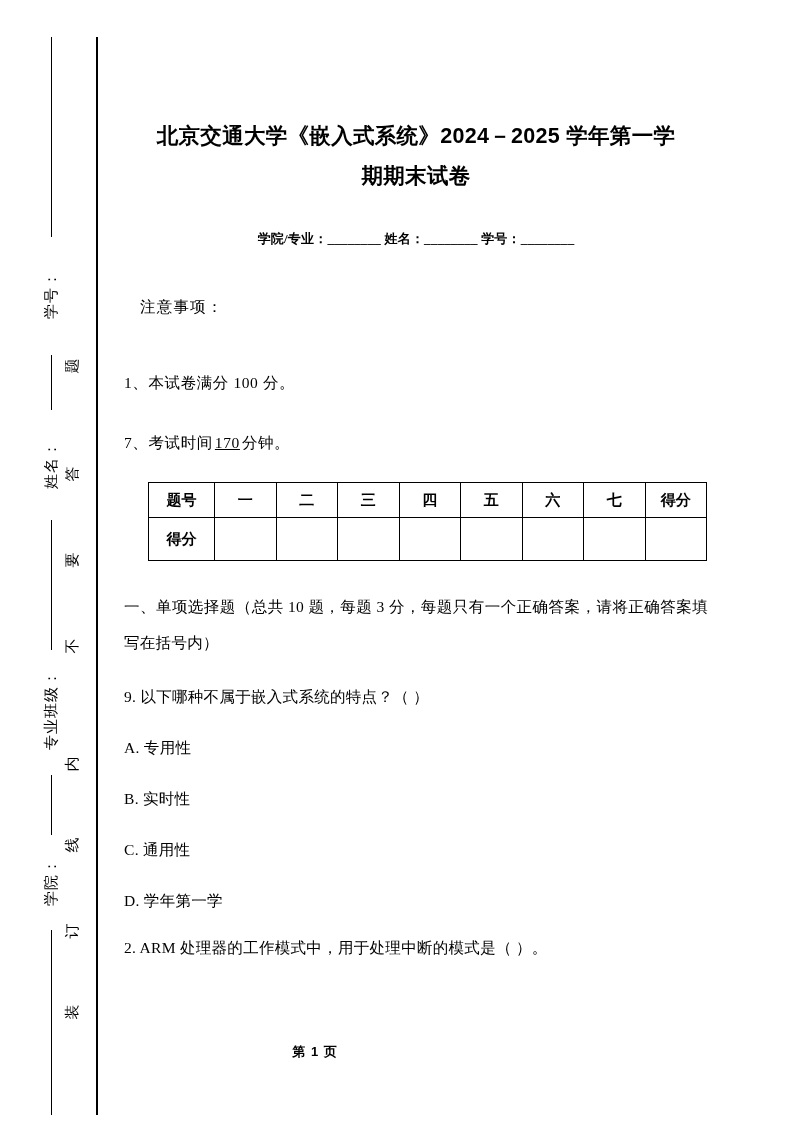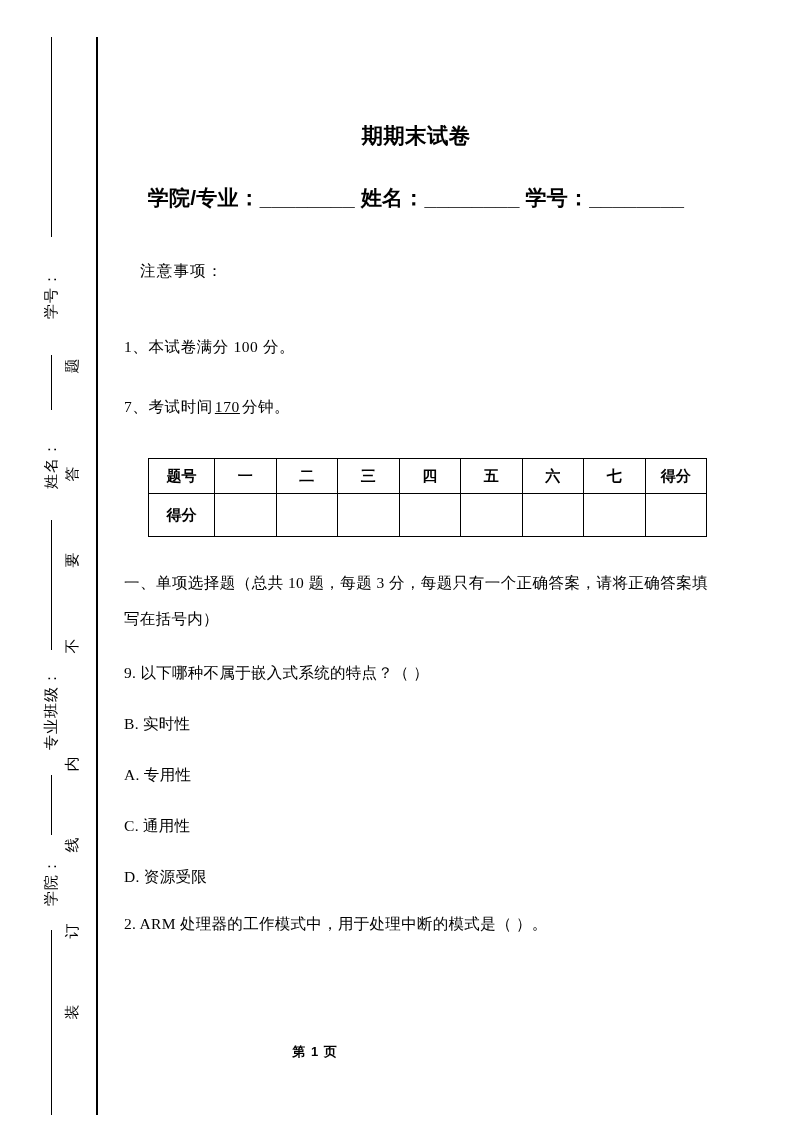--- a/index.html
+++ b/index.html
@@ -76,25 +76,25 @@
     padding-top: 116px;
     font-family: "Liberation Sans", "DejaVu Sans", sans-serif;
     font-weight: bold;
     font-size: 21.5px;
     line-height: 40px;
     text-align: center;
     letter-spacing: 0.3px;
   }
 
   .id-line {
-    margin: 0;
+    margin: 6px;
     padding-top: 28px;
-    font-family: Liberation Sans, sans-serif;
-    font-weight: bold;
-    font-size: 21px;
+    font-family: Liberation Serif, serif;
+    font-weight: bold;
+    font-size: 13px;
     text-align: center;
     letter-spacing: 0.2px;
   }
 
   .notice-head {
     margin: 16px;
     padding-top: 33px;
     font-size: 15.5px;
     letter-spacing: 1.2px;
   }
@@ -104,21 +104,21 @@
     font-size: 15.5px;
     letter-spacing: 0.6px;
   }
   .u-val {
     text-decoration: underline;
     padding: 0 2px;
   }
 
   
   .score-table {
-    margin: 40px 0 0 24px;
+    margin: 28px 0 0 24px;
     border-collapse: collapse;
     width: 559px;
     table-layout: fixed;
   }
   .score-table td {
     border: 1.4px solid #000000;
     height: 40px;
     text-align: center;
     vertical-align: middle;
     font-family: "Liberation Sans", "DejaVu Sans", sans-serif;
@@ -189,20 +189,21 @@
     <div class="vert-char" style="top:646px;">不</div>
     <div class="vert-char" style="top:764px;">内</div>
     <div class="vert-char" style="top:845px;">线</div>
     <div class="vert-char" style="top:931px;">订</div>
     <div class="vert-char" style="top:1012px;">装</div>
   </div>
 
   <div id="content">
 
     <h1 class="doc-title">
+      <span style="display: block;">北京交通大学《嵌入式系统》2024－2025 学年第一学</span>
       <span style="display: block;">期期末试卷</span>
     </h1>
 
     <p class="id-line">学院/专业：________  姓名：________  学号：________</p>
 
     <p class="notice-head">注意事项：</p>
 
     <p class="notice-item">1、本试卷满分 100 分。</p>
 
     <p class="notice-item"><span>7、考试时间</span><span class="u-val">170</span><span>分钟。</span></p>
@@ -230,22 +231,22 @@
           <td></td>
           <td></td>
           <td></td>
         </tr>
       </tbody>
     </table>
 
     <p class="section-head">一、单项选择题（总共 10 题，每题 3 分，每题只有一个正确答案，请将正确答案填写在括号内）</p>
 
     <p class="question">9. 以下哪种不属于嵌入式系统的特点？（   ）</p>
+    <p class="option">A. 专用性</p>
     <p class="option">B. 实时性</p>
-    <p class="option">A. 专用性</p>
     <p class="option">C. 通用性</p>
-    <p class="option">D. 资源受限</p>
+    <p class="option">D. 学年第一学</p>
 
     <p class="question q-tight">2. ARM 处理器的工作模式中，用于处理中断的模式是（   ）。</p>
   </div>
 
   <div id="footer">第 1 页</div>
 </div>
 
 </body></html>

